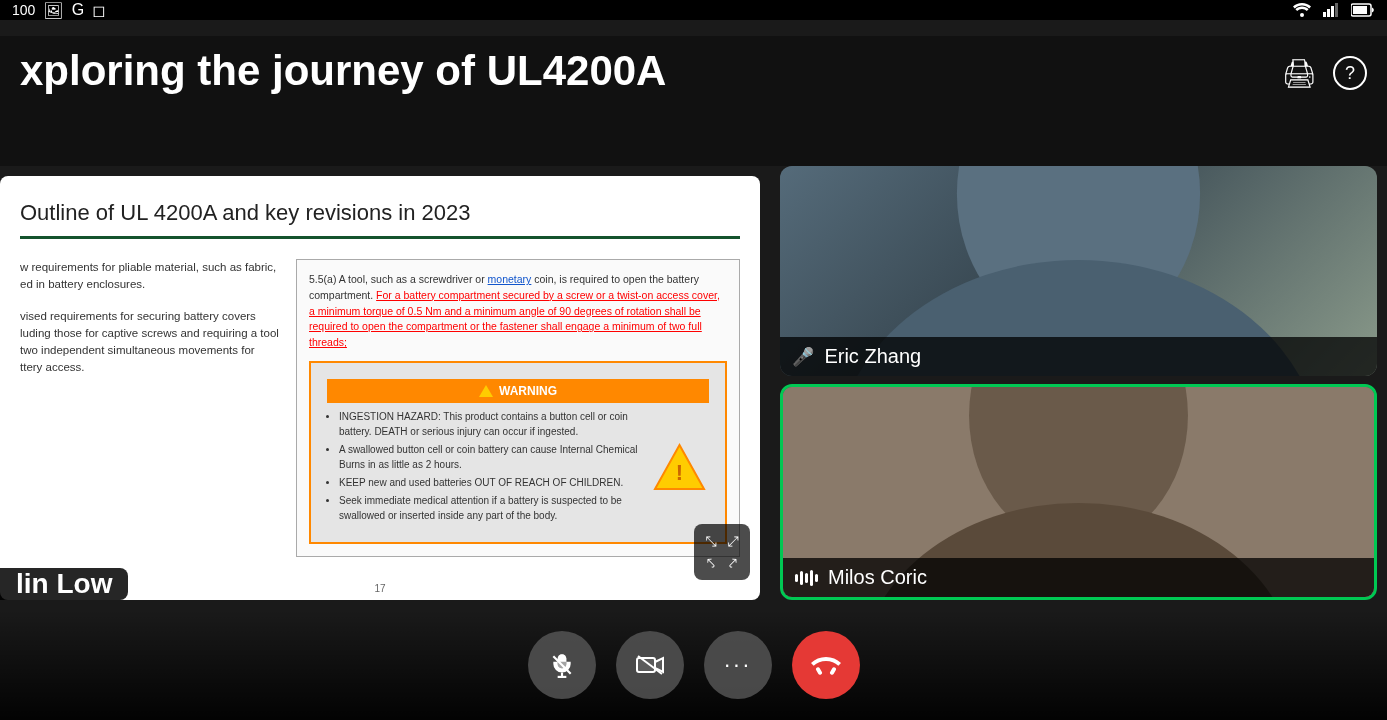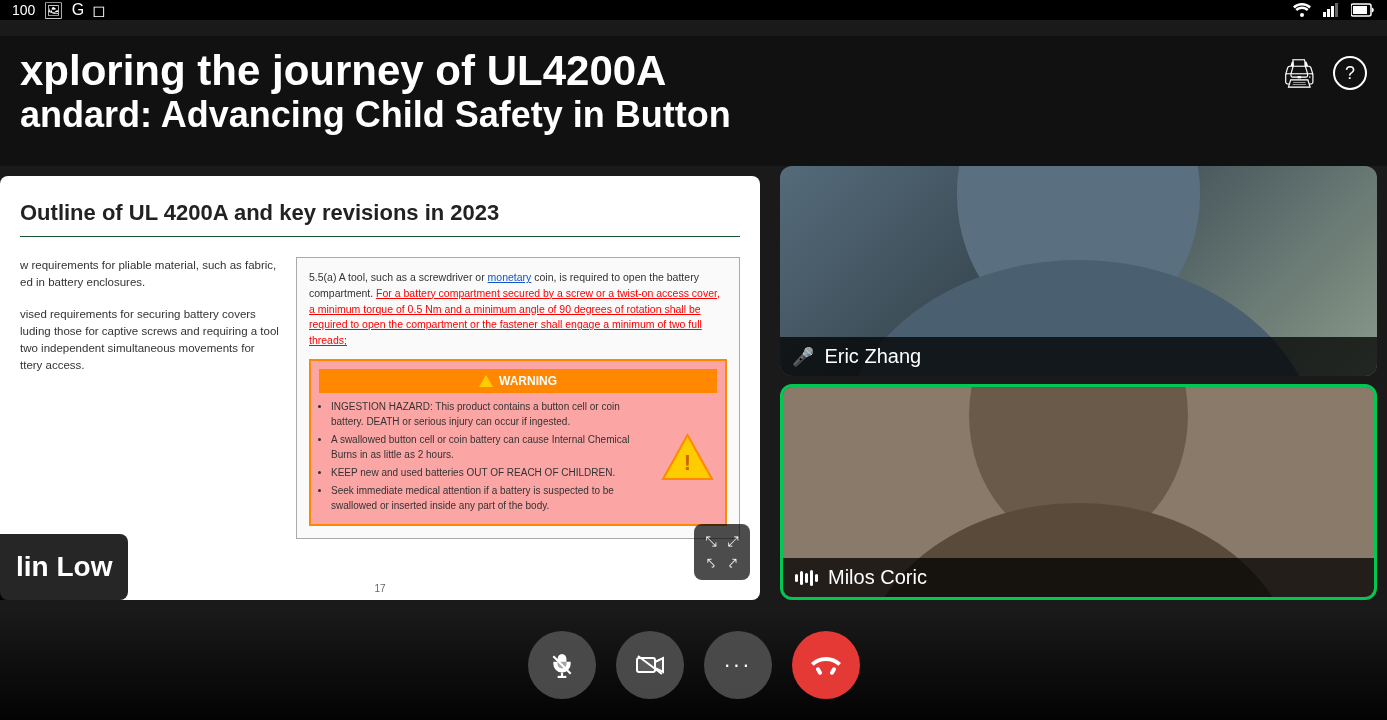--- a/index.html
+++ b/index.html
@@ -93,24 +93,24 @@
     }
 
     .slide-content {
       padding: 24px 20px;
       height: 100%;
       overflow: hidden;
     }
 
     .slide-title {
       font-size: 22px;
-      font-weight: bold;
+      font-weight: normal;
       color: #222;
       margin-bottom: 20px;
-      border-bottom: 1px solid #14532d;
+      border-bottom: 3px solid #14532d;
       padding-bottom: 10px;
     }
 
     .slide-body {
       display: flex;
       gap: 16px;
       font-size: 11.5px;
       color: #333;
       line-height: 1.5;
     }
@@ -147,22 +147,22 @@
     }
 
     .requirements-box a {
       color: #1155cc;
       text-decoration: underline;
     }
 
     .warning-box {
       margin-top: 10px;
       border: 2px solid #ff8800;
-      padding: 8px;
-      background: #fca5a5;
+      padding: 16px;
+      background: #e5e5e5;
     }
 
     .warning-header {
       background: #ff8800;
       color: white;
       text-align: center;
       font-weight: bold;
       font-size: 12px;
       padding: 3px;
       display: flex;
@@ -313,21 +313,21 @@
 
     
     .speaker-label {
       position: absolute;
       bottom: 120px;
       left: 0;
       background: rgba(0,0,0,0.85);
       color: white;
       font-size: 28px;
       font-weight: bold;
-      padding: 17px 16px;
+      padding: 0 16px;
       border-radius: 0 8px 8px 0;
     }
 
     
     .bottom-controls {
       position: absolute;
       bottom: 0;
       left: 0;
       right: 0;
       height: 110px;
@@ -386,21 +386,20 @@
       <rect x="0" y="1" width="20" height="12" rx="2" stroke="white" stroke-width="1.5" fill="none"></rect>
       <rect x="2" y="3" width="14" height="8" fill="white"></rect>
       <path d="M21 4.5v5c1.1-.5 1.8-1.5 1.8-2.5S22.1 5 21 4.5z"></path>
     </svg>
   </div>
 </div>
 
 <div class="header-area">
   <div class="header-title">
     <h1>xploring the journey of UL4200A</h1>
-    <h2>andard: Advancing Child Safety in Button</h2>
   </div>
   <div class="header-icons">
     <span style="color:white;font-size:28px;cursor:pointer;">🖨</span>
     <span style="color:white;font-size:28px;cursor:pointer;border:2px solid white;border-radius:50%;width:34px;height:34px;display:flex;align-items:center;justify-content:center;font-size:18px;">?</span>
   </div>
 </div>
 
 <div class="main-area">
 
   <div class="slide-panel">

